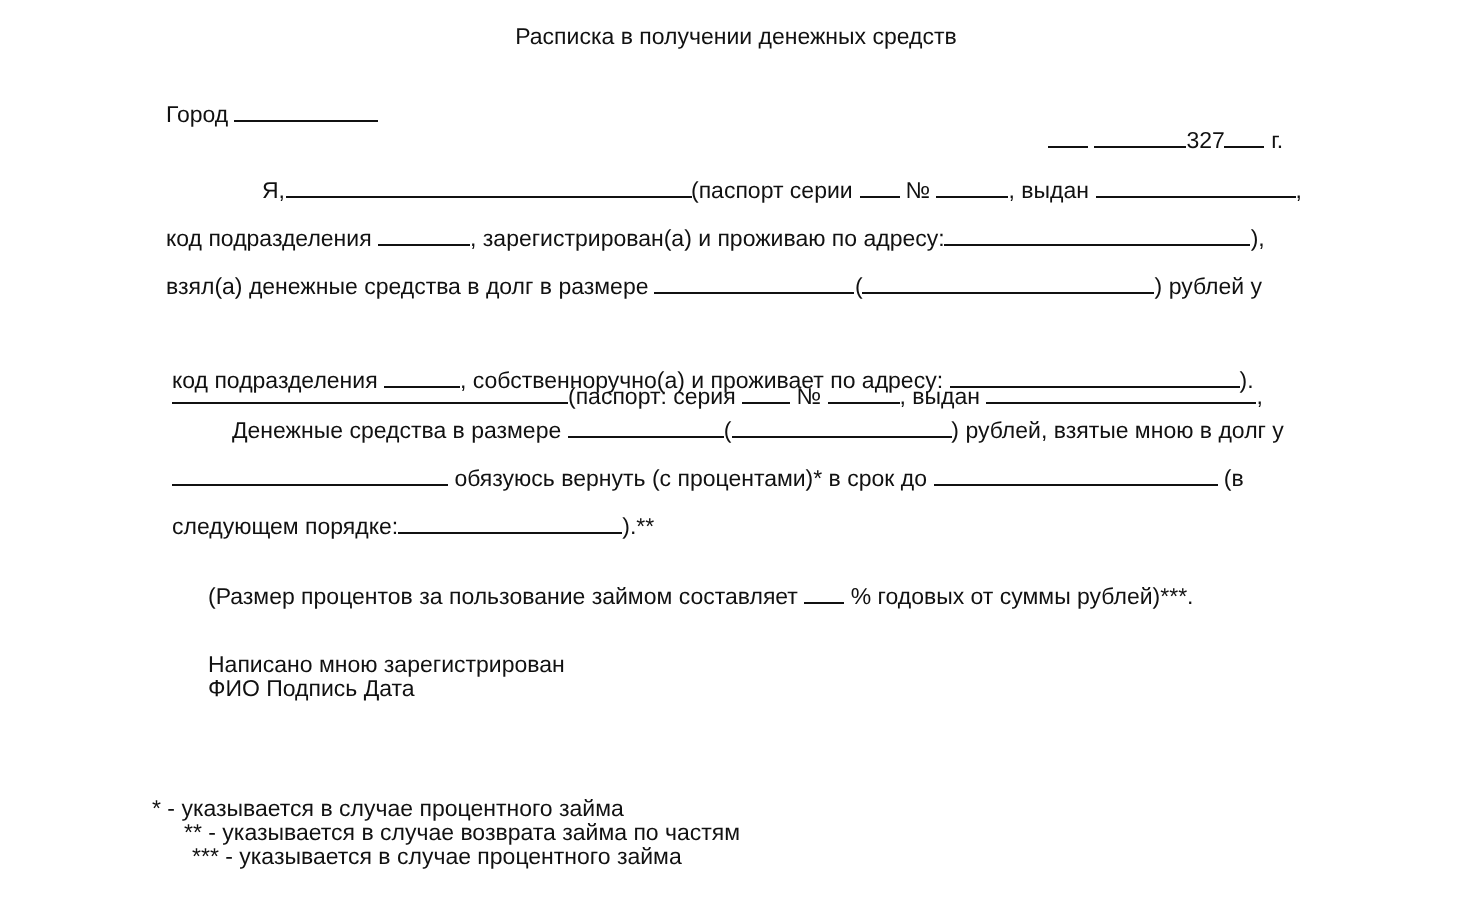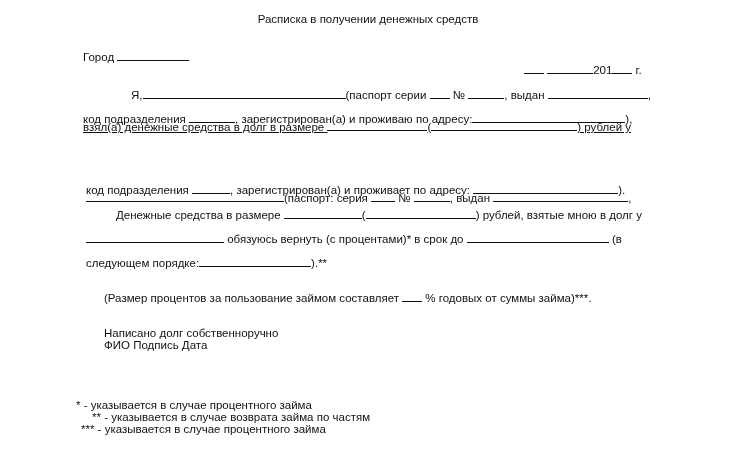--- a/index.html
+++ b/index.html
@@ -14,53 +14,53 @@
 
 <div class="title">Расписка в получении денежных средств</div>
 
 <div class="line" style="left:83px; top:49px;">
   <span>Город</span>
   <span class="blank" style="width:72px;"></span>
 </div>
 
 <div class="line" style="left:524px; top:62px;">
   <span class="blank" style="width:20px;"></span>
-  <span class="blank" style="width:46px;"></span><span>201</span><span class="blank" style="width:20px;"></span>
+  <span class="blank" style="width:46px;"></span><span>327</span><span class="blank" style="width:20px;"></span>
   <span>г.</span>
 </div>
 
 <div class="line" style="left:107px; top:87px;margin-left:24px;">
   <span>Я,</span><span class="blank" style="width:203px;"></span><span>(паспорт серии</span>
   <span class="blank" style="width:20px;"></span>
   <span>№</span>
   <span class="blank" style="width:36px;"></span><span>, выдан</span>
   <span class="blank" style="width:100px;"></span><span>,</span>
 </div>
 
 <div class="line" style="left:83px; top:111px;">
   <span>код подразделения</span>
   <span class="blank" style="width:46px;"></span><span>, зарегистрирован(а) и проживаю по адресу:</span><span class="blank" style="width:153px;"></span><span>),</span>
 </div>
 
-<div class="line" style="left:83px; top:119px;text-decoration:underline;">
+<div class="line" style="left:83px; top:135px;">
   <span>взял(а) денежные средства в долг в размере</span>
   <span class="blank" style="width:100px;"></span><span>(</span><span class="blank" style="width:146px;"></span><span>) рублей у</span>
 </div>
 
 <div class="line" style="left:86px; top:158px;margin-top:32px;">
   <span class="blank" style="width:198px;"></span><span>(паспорт: серия</span>
   <span class="blank" style="width:24px;"></span>
   <span>№</span>
   <span class="blank" style="width:36px;"></span><span>, выдан</span>
   <span class="blank" style="width:135px;"></span><span>,</span>
 </div>
 
 <div class="line" style="left:86px; top:182px;">
   <span>код подразделения</span>
-  <span class="blank" style="width:38px;"></span><span>, зарегистрирован(а) и проживает по адресу:</span>
+  <span class="blank" style="width:38px;"></span><span>, собственноручно(а) и проживает по адресу:</span>
   <span class="blank" style="width:145px;"></span><span>).</span>
 </div>
 
 <div class="line" style="left:116px; top:207px;">
   <span>Денежные средства в размере</span>
   <span class="blank" style="width:78px;"></span><span>(</span><span class="blank" style="width:110px;"></span><span>) рублей, взятые мною в долг у</span>
 </div>
 
 <div class="line" style="left:86px; top:231px;">
   <span class="blank" style="width:138px;"></span>
@@ -69,21 +69,21 @@
   <span>(в</span>
 </div>
 
 <div class="line" style="left:86px; top:255px;">
   <span>следующем порядке:</span><span class="blank" style="width:112px;"></span><span>).**</span>
 </div>
 
 <div class="line" style="left:104px; top:290px;">
   <span>(Размер процентов за пользование займом составляет</span>
   <span class="blank" style="width:20px;"></span>
-  <span>% годовых от суммы займа)***.</span>
+  <span>% годовых от суммы рублей)***.</span>
 </div>
 
-<div class="line" style="left:104px; top:326px;">Написано долг собственноручно</div>
+<div class="line" style="left:104px; top:326px;">Написано мною зарегистрирован</div>
 <div class="line" style="left:104px; top:338px;">ФИО Подпись Дата</div>
 
 <div class="line" style="left:76px; top:398px;">* - указывается в случае процентного займа</div>
 <div class="line" style="left:92px; top:410px;">** - указывается в случае возврата займа по частям</div>
-<div class="line" style="left:81px; top:422px;">*** - указывается в случае процентного займа</div>
+<div class="line" style="left:96px; top:422px;">*** - указывается в случае процентного займа</div>
 
 </body></html>

